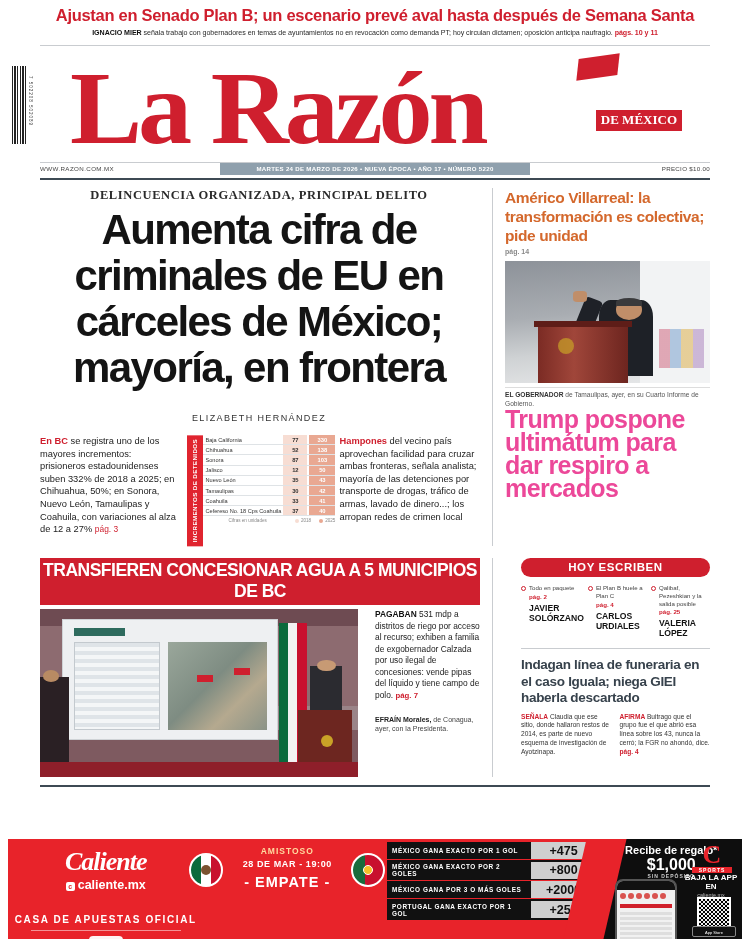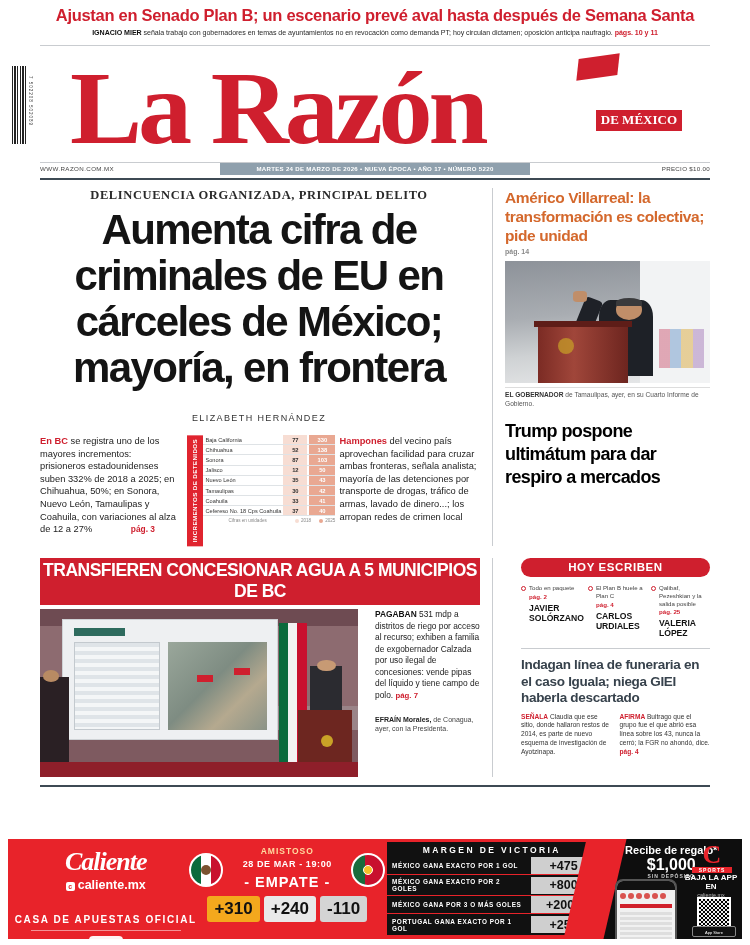--- a/index.html
+++ b/index.html
@@ -87,21 +87,21 @@
     color: #141414; letter-spacing: -1.6px;
   }
   .byline {
     text-align: center; font-size: 9px; letter-spacing: 1.4px;
     color: #333; margin-top: 22px; margin-bottom: 12px;
   }
 
   .lead-cols { display: flex; gap: 8px; align-items: flex-start; }
   .lead-col { width: 150px; font-size: 9.3px; line-height: 12.6px; color: #222; }
   .lead-col b { color: #cf1f2e; }
-  .lead-col .pg { color: #cf1f2e; font-weight: bold; font-size: 8.4px; margin-left: 36px; }
+  .lead-col .pg { color: #cf1f2e; font-weight: normal; font-size: 8.4px; }
 
   
   .infobox { width: 145px; display: flex; }
   .infobox-label {
     background: #e0242f; color: #fff; width: 16px;
     font-size: 6.2px; font-weight: bold; letter-spacing: 0.4px;
     writing-mode: vertical-rl; transform: rotate(180deg);
     display: flex; align-items: center; justify-content: center;
     text-align: center; line-height: 7.5px; padding: 4px 0;
   }
@@ -147,22 +147,22 @@
   .gov-photo .fist { position:absolute; left:33%; bottom:66%; width:7%; height:9%; background:#c08e69; border-radius:30%; }
   .gov-photo .mic { position:absolute; left:26%; bottom:42%; width:20%; height:2px; background:#2a2a2a; transform: rotate(-20deg); }
   .gov-photo .flagstripes {
     position:absolute; right:3%; bottom:12%; width:22%; height:32%;
     background: linear-gradient(90deg,#d98ea0 0 25%,#9ab7d8 25% 50%,#e2c27a 50% 75%,#bfa3cd 75% 100%);
     opacity:.75;
   }
   .cap { font-size: 6.6px; color: #555; line-height: 8.6px; margin-top: 4px; border-top:1px solid #ddd; padding-top:3px;}
   .cap b { color: #333; }
   .r-head2 {
-    color: #000000; font-weight: bold; font-size: 18px; line-height: 23px;
-    letter-spacing: -0.6px; margin-top: 12px;
+    color: #ec4899; font-weight: bold; font-size: 25px; line-height: 23px;
+    letter-spacing: -0.6px; margin-top: 0;
   }
   .r-body { font-size: 8.3px; line-height: 11.4px; color: #333; margin-top: 7px; }
   .r-body b { color: #111; }
   .r-body .pg { color: #cf1f2e; font-weight: bold; font-size: 7.6px; }
 
   
   .sec2 { display: flex; margin: 12px 40px 0 40px; }
   .sec2-left { width: 452px; padding-right: 12px; }
   .sec2-right { width: 218px; border-left: 1px solid #c9ccd0; padding-left: 28px; }
   .redbar-head {
@@ -530,29 +530,23 @@
     <div class="ad-mid">
       <div class="flag-mx">
           <span class="c"></span>
         </div>
       <div class="flag-pt">
           <span class="c"></span>
         </div>
       <div class="ad-amistoso">AMISTOSO</div>
       <div class="ad-date">28 DE MAR - 19:00</div>
       <div class="ad-empate">- EMPATE -</div>
-      <div class="ad-odds">
-        <div class="odd o1">+310</div>
-        <div class="odd o2">+240</div>
-        <div class="odd o3">-110</div>
-      </div>
     </div>
 
     <div class="ad-table">
-      <div class="ad-table-head">MARGEN DE VICTORIA</div>
       <div class="ad-row">
         <div class="lbl">MÉXICO GANA EXACTO POR 1 GOL</div>
         <div class="val">+475</div>
       </div>
       <div class="ad-row">
         <div class="lbl">MÉXICO GANA EXACTO POR 2 GOLES</div>
         <div class="val">+800</div>
       </div>
       <div class="ad-row">
         <div class="lbl">MÉXICO GANA POR 3 O MÁS GOLES</div>

